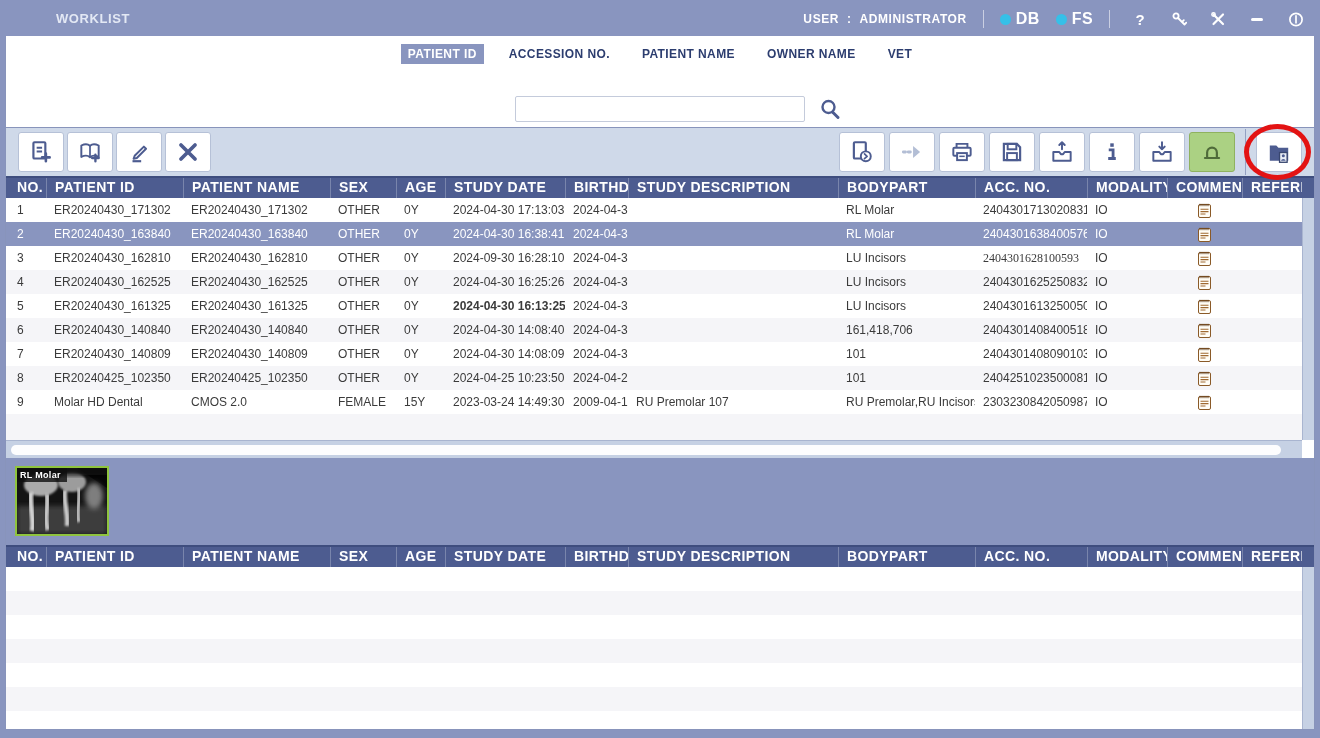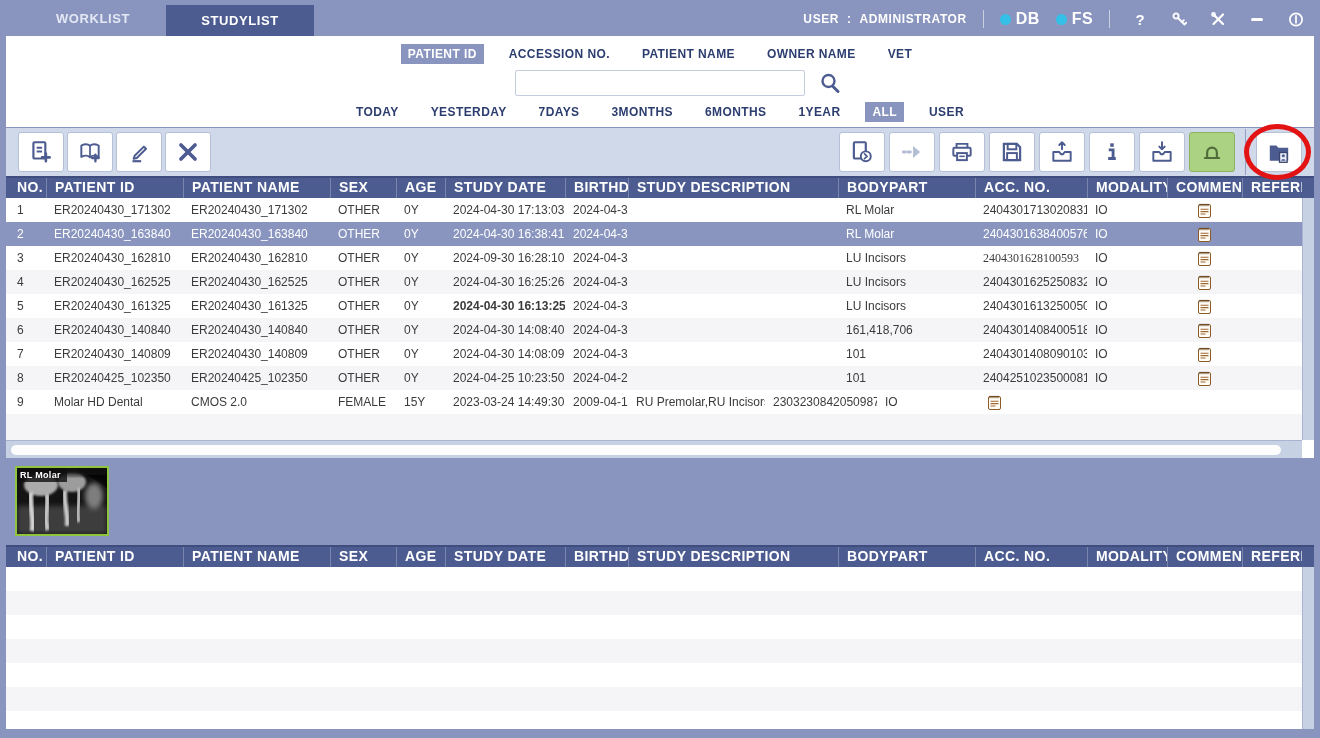--- a/index.html
+++ b/index.html
@@ -65,21 +65,20 @@
 
 .thumb-panel{margin:0 5px;height:87px;background:#8995bf;border-left:1px solid #8894bb;border-right:1px solid #8894bb;position:relative}
 .thumbnail{position:absolute;left:9px;top:8px;width:94px;height:70px;border:2px solid #8fc43e;background:#000;cursor:default}
 .thumb-label{position:absolute;left:0;top:0;font-size:9px;font-weight:bold;color:#fff;background:rgba(15,15,15,.8);padding:2px 6px 2px 3px;letter-spacing:.3px}
 </style>
 </head>
 <body>
 
 <div class="topbar">
   <div class="tab tab-worklist">WORKLIST</div>
-  <div class="tab tab-studylist">STUDYLIST</div>
   <div class="topbar-right">
     <span class="user-text"><span>USER</span>&nbsp;&nbsp;<span>:</span>&nbsp;&nbsp;<span>ADMINISTRATOR</span></span>
     <span class="tb-divider"></span>
     <span class="status">
         <i class="dot"></i>
         <span>DB</span>
       </span>
     <span class="status">
         <i class="dot"></i>
         <span>FS</span>
@@ -127,30 +126,20 @@
     <div class="mid">
         <input class="search-input" value="" style="">
       </div>
     <div class="mag-wrap">
       <svg width="24" height="24" viewBox="0 0 24 24">
           <circle cx="10.5" cy="10" r="6" fill="none" stroke="#4d5c90" stroke-width="2.4"></circle>
           <path d="M15 15.5 L20 20.5" stroke="#4d5c90" stroke-width="3" stroke-linecap="round"></path>
         </svg>
     </div>
   </div>
-  <div class="chip-row" id="rangeRow">
-      <span class="chip">TODAY</span>
-      <span class="chip">YESTERDAY</span>
-      <span class="chip">7DAYS</span>
-      <span class="chip">3MONTHS</span>
-      <span class="chip">6MONTHS</span>
-      <span class="chip">1YEAR</span>
-      <span class="chip active">ALL</span>
-      <span class="chip">USER</span>
-    </div>
 </div>
 
 <div class="toolbar">
   <div class="tb-left">
     <div class="tbtn">
       <svg width="26" height="26" viewBox="0 0 24 24">
           <rect x="5" y="3" width="11" height="15" rx="1" fill="none" stroke="#4d5c90" stroke-width="2"></rect>
           <path d="M8 8 h5 M8 11.5 h5" stroke="#4d5c90" stroke-width="1.8"></path>
           <path d="M16.5 13.5 v7 M13 17 h7" stroke="#4d5c90" stroke-width="2.4" stroke-linecap="round"></path>
         </svg>
@@ -426,20 +415,21 @@
         <div class="tcell" style="flex: 1 1 0%; min-width: 0px;"></div>
       </div>
       <div class="trow">
         <div class="tcell" style="width: 40px;">9</div>
         <div class="tcell" style="width: 137px;">Molar HD Dental</div>
         <div class="tcell" style="width: 147px;">CMOS 2.0</div>
         <div class="tcell" style="width: 66px;">FEMALE</div>
         <div class="tcell" style="width: 49px;">15Y</div>
         <div class="tcell" style="width: 120px;">2023-03-24 14:49:30</div>
         <div class="tcell" style="width: 63px;">2009-04-12</div>
+        <div class="tcell" style="width: 210px;">RU Premolar 107</div>
         <div class="tcell" style="width: 137px;">RU Premolar,RU Incisors,LU Incisors</div>
         <div class="tcell" style="width: 112px;">2303230842050987</div>
         <div class="tcell" style="width: 80px;">IO</div>
         <div class="tcell icon-cell" style="width: 75px;">
           <svg width="13" height="15" viewBox="0 0 13 15">
             <rect x="0.5" y="1.5" width="12" height="13" rx="1.5" fill="#fffdf6" stroke="#8a5a28"></rect>
             <path d="M2 0.8 v2.4 M4 0.8 v2.4 M6 0.8 v2.4 M8 0.8 v2.4 M10 0.8 v2.4" stroke="#5e3c1c" stroke-width="1"></path>
             <path d="M2.5 6.2 h8 M2.5 8.6 h8 M2.5 11 h5" stroke="#a06a32" stroke-width="1.1"></path>
           </svg>
         </div>

